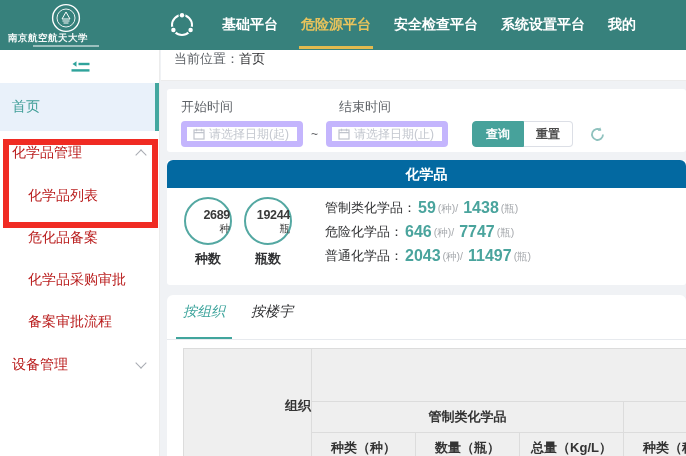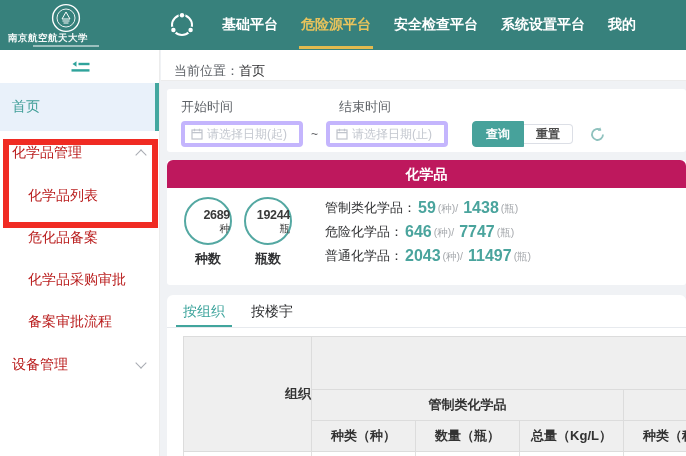--- a/index.html
+++ b/index.html
@@ -33,65 +33,65 @@
   .chev.up{transform:rotate(225deg);margin-top:4px;}
   .chev.down{transform:rotate(45deg);margin-bottom:4px;}
 
   
   .redbox{position:absolute;left:3px;top:139px;width:155px;height:89px;border:6px solid #f02b23;
           box-sizing:border-box;z-index:30;pointer-events:none;}
 
   
   .main{position:absolute;left:161px;top:50px;right:0;bottom:0;background:#f0f2f5;overflow:hidden;}
   .breadcrumb{height:30px;background:#fff;border-bottom:1px solid #ececec;display:flex;
-              align-items:flex-end;padding-left:13px;font-size:13px;color:#5f6368;}
+              align-items:flex-start;padding-left:13px;font-size:13px;color:#5f6368;}
   .breadcrumb .cur{color:#303133;}
 
   .card{background:#fff;border-radius:3px;margin:8px 0 0 6px;width:calc(100% - 6px);box-sizing:border-box;}
 
   
   .filter-card{padding:9px 14px 10px;height:63px;}
   .filter-labels{display:flex;font-size:13px;color:#5f6368;}
   .filter-labels .l1{width:158px;}
   .filter-row{display:flex;align-items:center;margin-top:5px;}
-  .datepicker{position:relative;width:122px;height:26px;border:4px solid #c4b5fd;border-radius:4px;
+  .datepicker{position:relative;width:122px;height:26px;border:6px solid #c4b5fd;border-radius:4px;
               background:#fff;display:flex;align-items:center;box-sizing:border-box;}
   .datepicker svg{margin:0 4px 0 6px;flex:none;}
   .datepicker input{border:0;outline:0;width:88px;font-size:12px;color:#606266;background:transparent;padding:0;
                     font-family:"Liberation Sans",sans-serif;}
   .datepicker input::placeholder{color:#c3c7cf;}
   .tilde{margin:0 8px;color:#606266;font-size:12px;}
   .btn-search{margin-left:24px;height:26px;padding:4px 13px;background:#47a29b;color:#fff;font-size:12px;
               font-weight:bold;border:1px solid #47a29b;border-radius:4px 0 0 4px;cursor:pointer;
               font-family:"Liberation Sans",sans-serif;}
-  .btn-reset{height:20px;padding:0 12px;background:#fff;color:#4a4a4a;font-size:12px;font-weight:bold;
+  .btn-reset{height:26px;padding:0 12px;background:#fff;color:#4a4a4a;font-size:12px;font-weight:bold;
              border:1px solid #dcdfe6;border-left:0;border-radius:0 4px 4px 0;cursor:pointer;
              font-family:Liberation Serif, serif;}
   .refresh{margin-left:16px;display:flex;cursor:pointer;}
 
   
   .chem-card{margin-top:8px;height:125px;overflow:hidden;}
-  .chem-header{height:28px;background:#be185d;border-radius:6px 6px 0 0;color:#fff;font-size:14px;
+  .chem-header{height:28px;background:#0369a1;border-radius:6px 6px 0 0;color:#fff;font-size:14px;
                font-weight:bold;text-align:center;line-height:28px;}
   .chem-body{display:flex;padding:7px 12px 0 12px;}
   .circle-block{width:58px;text-align:center;margin-right:2px;}
   .circle{width:48px;height:48px;border:2px solid #54a8a2;border-radius:50%;margin:2px auto 0;
           display:flex;flex-direction:column;align-items:flex-end;justify-content:center;box-sizing:border-box;}
   .circle .val{font-size:12.5px;font-weight:bold;color:#3a3a3a;line-height:1.15;letter-spacing:-.3px;}
   .circle .unit{font-size:10.5px;color:#3a3a3a;line-height:1.15;}
   .circle-label{margin-top:5px;font-size:13px;font-weight:bold;color:#303133;}
   .stats{margin-left:26px;padding-top:1px;}
   .stat-row{height:24px;display:flex;align-items:center;font-size:13px;color:#303133;}
   .stat-row .num{color:#4aa49d;font-size:16px;font-weight:bold;margin:0 2px;}
   .stat-row .unit{color:#a6a9ad;font-size:10.5px;margin-right:3px;margin-top:2px;}
 
   
   .tabs-card{margin-top:10px;height:170px;border-radius:6px 6px 0 0;}
   .tab-bar{padding:8px 0 0 16px;display:flex;border-bottom:1px solid #e7eaee;}
-  .tab{position:relative;margin-right:26px;padding-bottom:6px;font-size:14px;color:#303133;cursor:pointer;}
+  .tab{position:relative;margin-right:26px;padding-bottom:18px;font-size:14px;color:#303133;cursor:pointer;font-style:italic;}
   .tab.active{color:#3da49c;}
   .tab.active::after{content:"";position:absolute;left:-7px;right:-7px;bottom:0;height:2px;background:#41a59d;}
   .table-wrap{margin:8px 0 0 16px;overflow:hidden;}
   table{border-collapse:collapse;table-layout:fixed;width:752px;}
   th{border:1px solid #dcdcdc;background:#efefef;font-size:13px;font-weight:bold;color:#333;
      text-align:center;padding:0;}
   td{border:1px solid #e0e0e0;background:#fff;padding:0;}
   th.org{text-align:right;padding-left:18px;}
   tr.r1 th{height:52px;}
   tr.r2 th,tr.r3 th{height:30px;}

